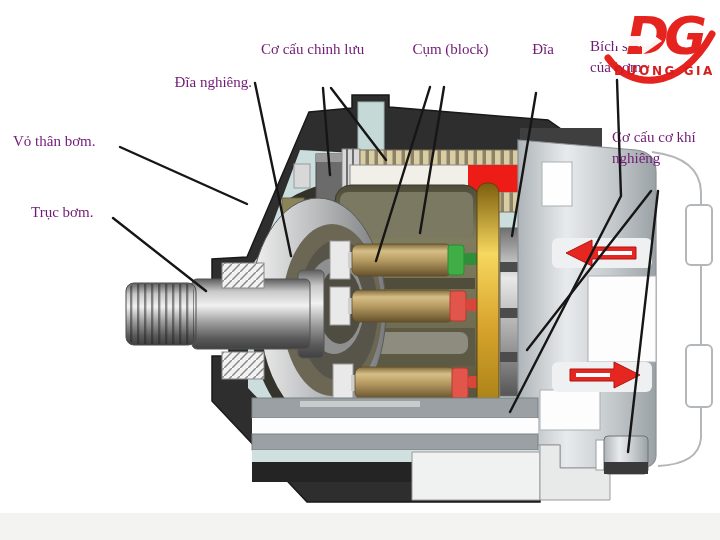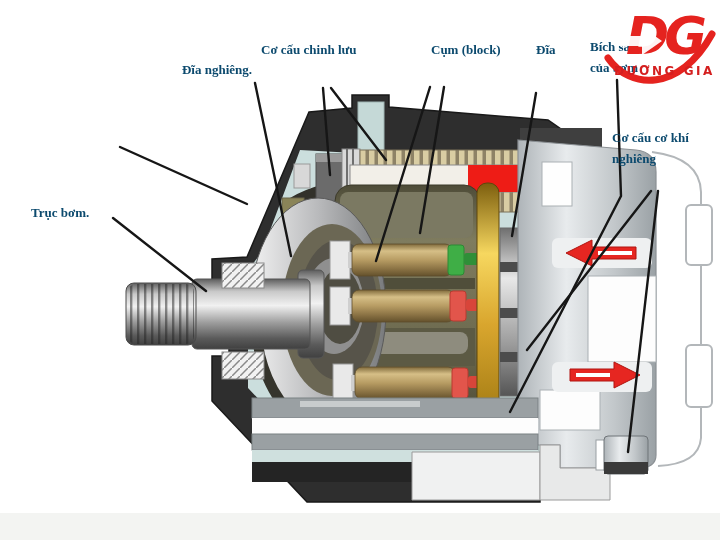--- a/index.html
+++ b/index.html
@@ -1,25 +1,25 @@
 <!DOCTYPE html>
 <html><head>
 <meta charset="utf-8">
 <style>
   html,body { margin:0; padding:0; background:#fff; }
   .stage {
     position:relative; width:720px; height:540px; background:#ffffff;
     overflow:hidden; font-family:"Liberation Serif","DejaVu Serif",serif;
   }
   .label {
-    position:absolute; font-size:13px; line-height:21px; color:#0c4a6e;
-    white-space:nowrap; z-index:2;font-weight:bold;
+    position:absolute; font-size:15px; line-height:21px; color:#701a75;
+    white-space:nowrap; z-index:2;
   }
   .label .ln { display:block; }
-  .center { text-align:left;margin-left:32px; }
+  .center { text-align:center; }
   .right  { text-align:right; }
   #illustration { position:absolute; left:0; top:0; z-index:1; }
   #logo { position:absolute; left:594px; top:0; width:126px; height:96px; z-index:3; }
 </style>
 </head>
 <body>
 
 <div class="stage">
 
   <svg id="illustration" width="720" height="540" viewBox="0 0 720 540">
@@ -230,41 +230,44 @@
       <line x1="331" y1="88" x2="386" y2="160"></line>
       <line x1="430" y1="87" x2="376" y2="261"></line>
       <line x1="444" y1="87" x2="420" y2="233"></line>
       <line x1="536" y1="93" x2="512" y2="236"></line>
       <polyline points="617,80 621,196 510,412"></polyline>
       <line x1="651" y1="191" x2="527" y2="350"></line>
       <line x1="658" y1="191" x2="628" y2="452"></line>
     </g>
   </svg>
 
-  <div class="label right" style="left:150px; top:59px; width:102px;text-align:right;">
+  <div class="label right" style="left:150px; top:72px; width:102px;text-align:right;">
     <span class="ln">Đĩa nghiêng.</span>
   </div>
 
   <div class="label" style="left:261px; top:39px;">
     <span class="ln">Cơ cấu chinh lưu</span>
   </div>
 
   <div class="label center" style="left:399px; top:39px; width:103px;">
     <span class="ln">Cụm (block)</span>
   </div>
 
   <div class="label center" style="left:504px; top:39px; width:78px;">
     <span class="ln">Đĩa</span>
   </div>
 
   <div class="label" style="left:590px; top:36px; z-index:2;">
     <span class="ln">Bích sau</span>
     <span class="ln">của bơm</span>
   </div>
 
+  <div class="label" style="left:13px; top:131px;">
+    <span class="ln">Vỏ thân bơm.</span>
+  </div>
 
   <div class="label" style="left:31px; top:202px;">
     <span class="ln">Trục bơm.</span>
   </div>
 
   <div class="label" style="left:612px; top:127px;">
     <span class="ln">Cơ cấu cơ khí</span>
     <span class="ln">nghiêng</span>
   </div>
 

